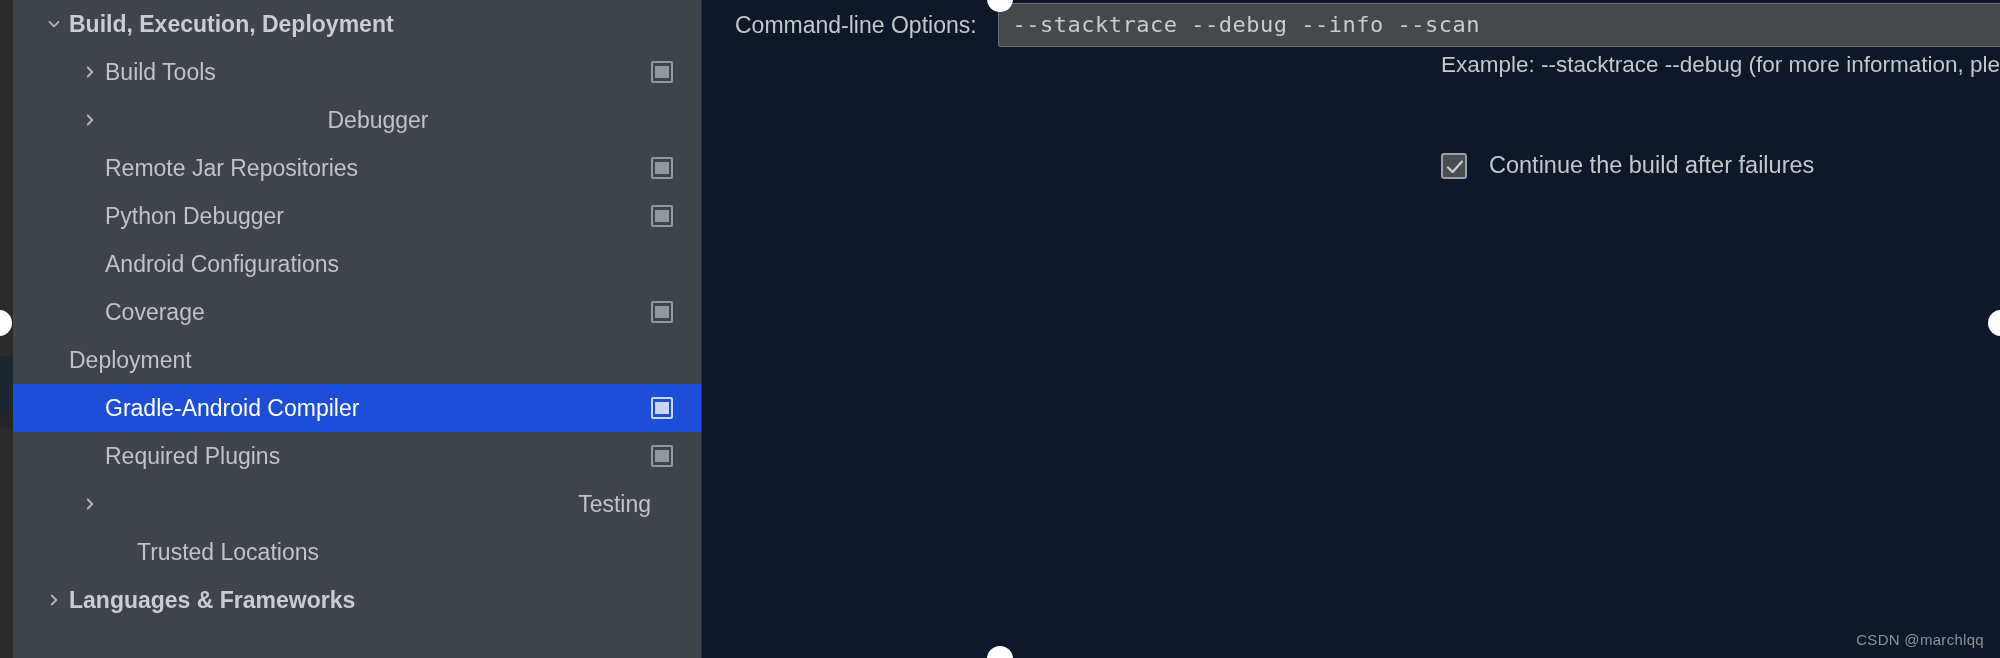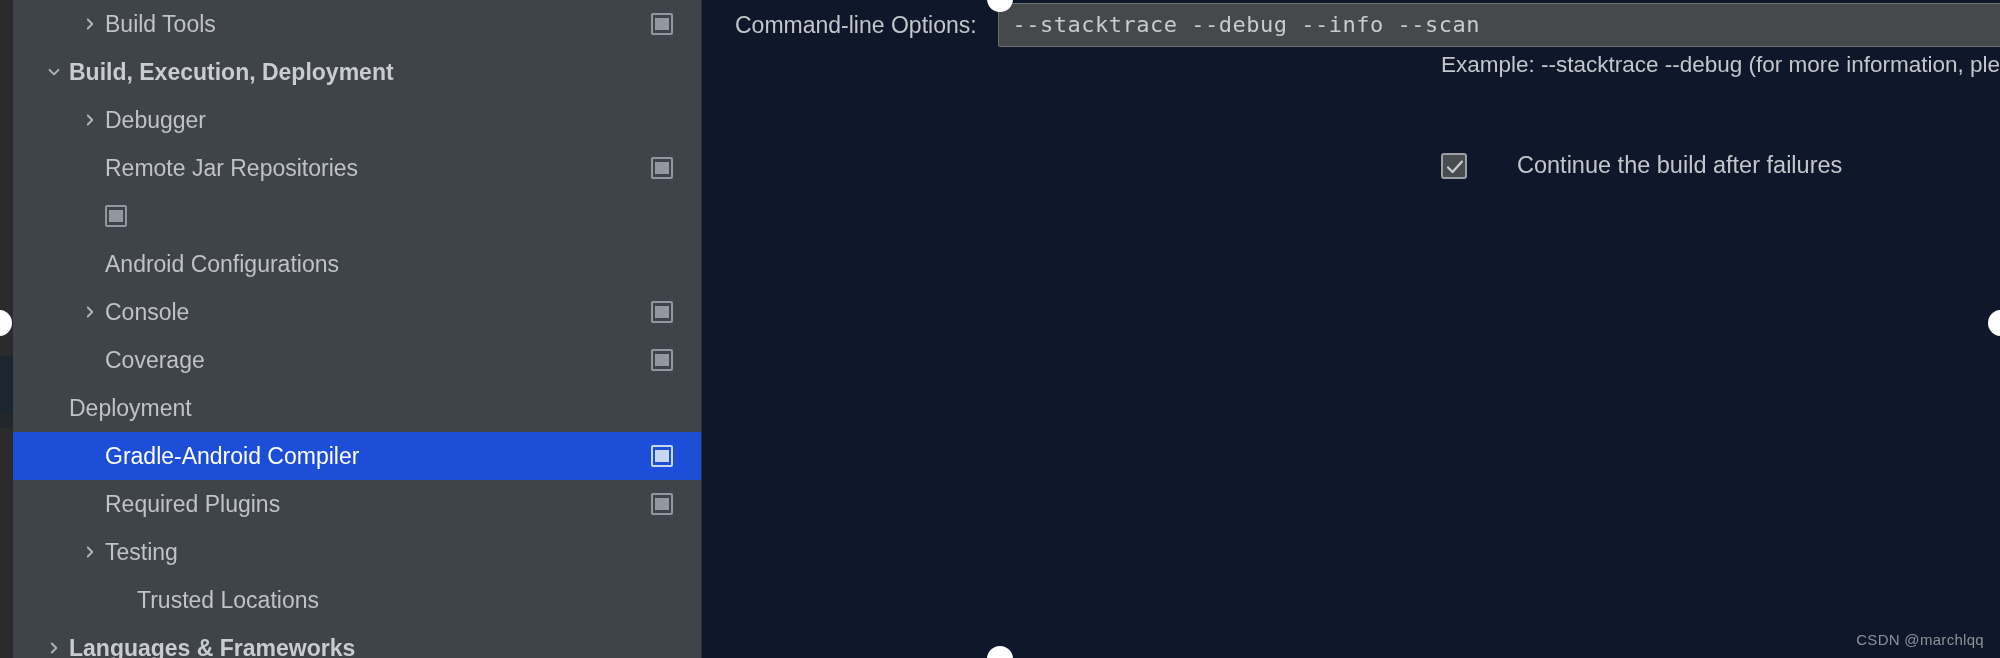--- a/index.html
+++ b/index.html
@@ -164,21 +164,20 @@
     font-size: 22.5px;
     white-space: nowrap;
   }
 
   .row-checkbox {
     position: absolute;
     left: 739px;
     top: 152px;
     display: flex;
     align-items: center;
-    gap: 28px;
   }
   .checkbox {
     width: 26px;
     height: 26px;
     box-sizing: border-box;
     border: 2px solid #9aa0a6;
     border-radius: 3px;
     background: #4a4d4f;
     position: relative;
     flex: 0 0 auto;
@@ -220,91 +219,83 @@
 
 <div id="app">
 
   <div class="left-strip">
     <div class="band-dark band-1"></div>
     <div class="band-dark band-2"></div>
   </div>
 
   <div class="sidebar">
     <div id="tree-root">
+        <div class="tree-row group indent-1">
+          <span class="twisty">
+            <svg width="16" height="16" viewBox="0 0 16 16">
+              <path fill="none" stroke="currentColor" stroke-width="1.8" stroke-linecap="round" stroke-linejoin="round" d="M3.5 5.8 L8 10.3 L12.5 5.8"></path>
+            </svg>
+          </span>
+          <span class="tree-label">Build, Execution, Deployment</span>
+          <span class="mini-icon hidden"></span>
+        </div>
         <div class="tree-row indent-2" style="padding-left: 62px;">
           <span class="twisty">
             <svg width="16" height="16" viewBox="0 0 16 16">
               <path fill="none" stroke="currentColor" stroke-width="1.8" stroke-linecap="round" stroke-linejoin="round" d="M5.8 3.5 L10.3 8 L5.8 12.5"></path>
             </svg>
           </span>
           <span class="tree-label">Build Tools</span>
           <span class="mini-icon"></span>
         </div>
-        <div class="tree-row group indent-1">
-          <span class="twisty">
-            <svg width="16" height="16" viewBox="0 0 16 16">
-              <path fill="none" stroke="currentColor" stroke-width="1.8" stroke-linecap="round" stroke-linejoin="round" d="M3.5 5.8 L8 10.3 L12.5 5.8"></path>
-            </svg>
-          </span>
-          <span class="tree-label">Build, Execution, Deployment</span>
-          <span class="mini-icon hidden"></span>
-        </div>
-        <div class="tree-row indent-2" style="padding-left: 62px;">
+        <div class="tree-row indent-2" style="padding-left: 62px; text-align: center;">
           <span class="twisty">
             <svg width="16" height="16" viewBox="0 0 16 16">
               <path fill="none" stroke="currentColor" stroke-width="1.8" stroke-linecap="round" stroke-linejoin="round" d="M5.8 3.5 L10.3 8 L5.8 12.5"></path>
             </svg>
           </span>
           <span class="tree-label">Debugger</span>
           <span class="mini-icon hidden"></span>
         </div>
         <div class="tree-row indent-2" style="padding-left: 62px;">
           <span class="twisty spacer"></span>
           <span class="tree-label">Remote Jar Repositories</span>
           <span class="mini-icon"></span>
         </div>
         <div class="tree-row indent-2" style="padding-left: 62px;">
           <span class="twisty spacer"></span>
+          <span class="tree-label">Python Debugger</span>
           <span class="mini-icon"></span>
         </div>
         <div class="tree-row indent-2" style="padding-left: 62px;">
           <span class="twisty spacer"></span>
           <span class="tree-label">Android Configurations</span>
           <span class="mini-icon hidden"></span>
         </div>
         <div class="tree-row indent-2" style="padding-left: 62px;">
-          <span class="twisty">
-            <svg width="16" height="16" viewBox="0 0 16 16">
-              <path fill="none" stroke="currentColor" stroke-width="1.8" stroke-linecap="round" stroke-linejoin="round" d="M5.8 3.5 L10.3 8 L5.8 12.5"></path>
-            </svg>
-          </span>
-          <span class="tree-label">Console</span>
-          <span class="mini-icon"></span>
-        </div>
-        <div class="tree-row indent-2" style="padding-left: 62px;">
           <span class="twisty spacer"></span>
           <span class="tree-label">Coverage</span>
           <span class="mini-icon"></span>
         </div>
         <div class="tree-row indent-2" style="">
           <span class="twisty spacer"></span>
           <span class="tree-label">Deployment</span>
           <span class="mini-icon hidden"></span>
         </div>
         <div class="tree-row selected indent-2" style="padding-left: 62px;">
           <span class="twisty spacer"></span>
           <span class="tree-label">Gradle-Android Compiler</span>
           <span class="mini-icon"></span>
         </div>
         <div class="tree-row indent-2" style="padding-left: 62px;">
           <span class="twisty spacer"></span>
           <span class="tree-label">Required Plugins</span>
           <span class="mini-icon"></span>
         </div>
-        <div class="tree-row indent-2" style="padding-left: 62px;">
+        <div class="tree-row indent-2" style="padding-left: 62px; text-align: right;">
           <span class="twisty">
             <svg width="16" height="16" viewBox="0 0 16 16">
               <path fill="none" stroke="currentColor" stroke-width="1.8" stroke-linecap="round" stroke-linejoin="round" d="M5.8 3.5 L10.3 8 L5.8 12.5"></path>
             </svg>
           </span>
           <span class="tree-label">Testing</span>
           <span class="mini-icon hidden"></span>
         </div>
         <div class="tree-row indent-2" style="padding-left: 94px;">
           <span class="twisty spacer"></span>

